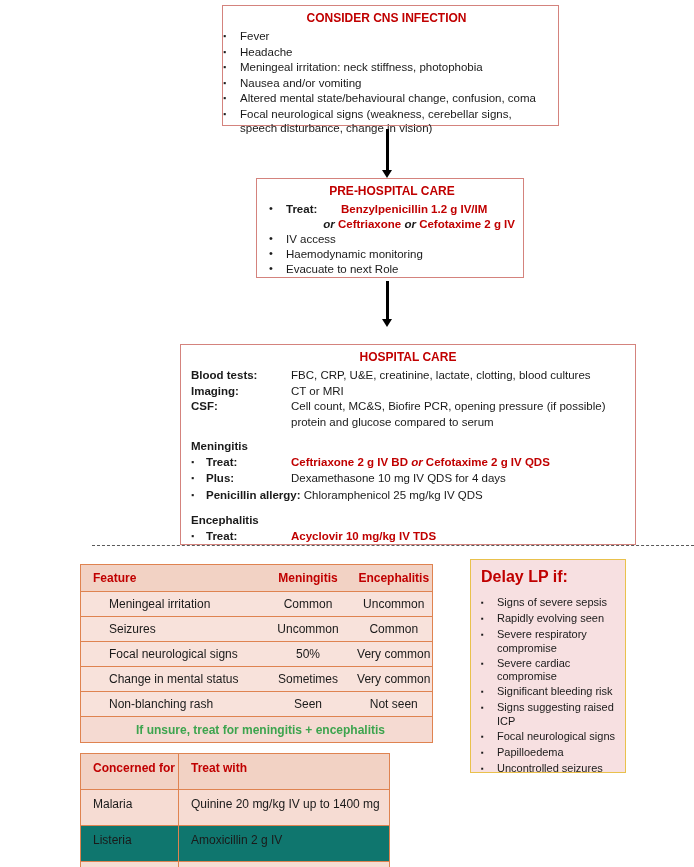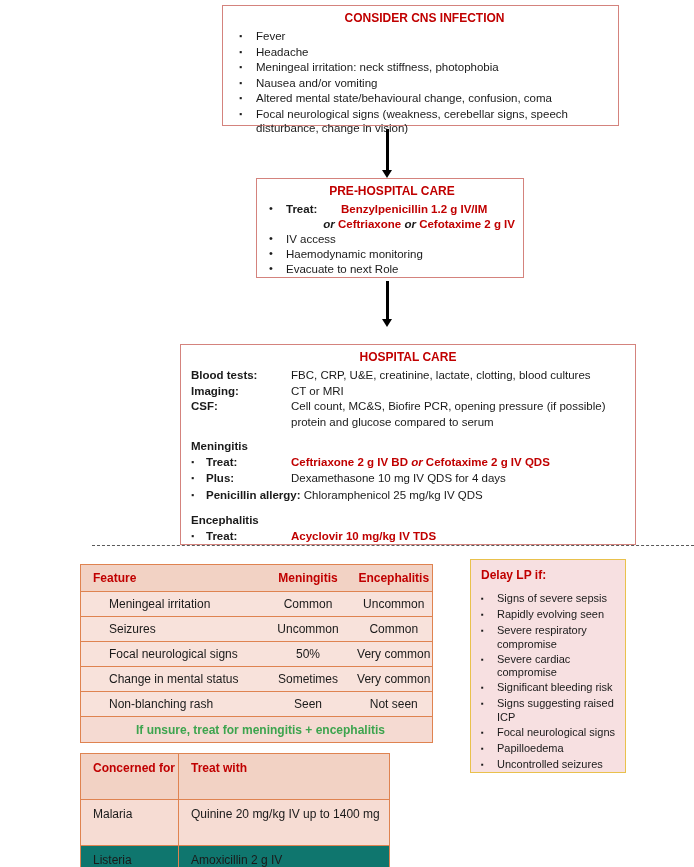--- a/index.html
+++ b/index.html
@@ -2,21 +2,21 @@
 <html><head>
 <meta charset="utf-8">
 <style>
   html,body { margin:0; padding:0; background:#ffffff; }
   .canvas {
     position:relative; width:694px; height:867px; background:#ffffff;
     font-family:"Liberation Sans", sans-serif; color:#1a1a1a; overflow:hidden;
   }
   
   .flow-box { position:absolute; border:1.6px solid #d4837d; background:#fff; box-sizing:border-box; font-size:11.5px; }
-  .box-consider   { left:222px; top:5px;   width:397px; height:121px; padding:4px 8px 2px 16px; }
+  .box-consider   { left:222px; top:5px;   width:337px; height:121px; padding:4px 8px 2px 0; }
   .box-prehosp    { left:256px; top:178px; width:268px; height:100px; padding:4px 8px 2px 12px; }
   .box-hospital   { left:180px; top:344px; width:456px; height:201px; padding:4px 10px 2px 10px; }
   .flow-title { text-align:center; color:#c00000; font-weight:bold; font-size:12px; line-height:16px; margin-bottom:3px; }
   .bi { display:flex; line-height:14.5px; }
   .bi .mk  { flex:0 0 17px; }
   .mk::before  { content:"▪"; font-size:8.5px; position:relative; top:-1px; }
   .mkd::before { content:"•"; font-size:11px; }
   .bi .bt { flex:1; }
   .bold { font-weight:bold; }
   .red  { color:#c00000; font-weight:bold; }
@@ -49,27 +49,27 @@
   .cmp td, .cmp th { border-top:1.5px solid #df8350; padding:0; }
   .cmp th { color:#c00000; background:#f2d2c4; height:26px;margin-top:48px; }
   .cmp th.c0 { text-align:left; padding-left:12px; }
   .cmp td { background:#f8e2db; height:24px; }
   .cmp td.c0 { text-align:left; padding-left:28px; }
   .cmp .ctr { text-align:center; }
   .cmp td.footer { background:#f5dad2; color:#3da44e; font-weight:bold; text-align:center; height:25px; padding-left:8px; }
   
   .delay { position:absolute; left:470px; top:559px; width:156px; height:214px; background:#f7e0e1;
     border:1.6px solid #e9c14c; box-sizing:border-box; padding:8px 5px 4px 10px; }
-  .delay-title { color:#c00000; font-weight:bold; font-size:12px; margin-bottom:10px; }
+  .delay-title { color:#c00000; font-weight:bold; font-size:16px; margin-bottom:10px; }
   .delay .bi { font-size:11px; line-height:13.5px; margin-bottom:1.5px; }
   .delay .mk { flex:0 0 16px; }
   .delay .mk::before { font-size:8px; }
   
   .trt { position:absolute; left:80px; top:753px; width:309px; border:1.9px solid #df8350; font-size:12px; table-layout:fixed; }
-  .trt td, .trt th { border-top:1.5px solid #df8350; text-align:left; padding:0 0 18px 12px; }
+  .trt td, .trt th { border-top:1.5px solid #df8350; text-align:left; padding:0 0 8px 12px; }
   .trt th { color:#c00000; background:#f2d2c4; height:27px; }
   .trt td { height:27px; }
   .trt .c0 { width:98px; border-right:1.5px solid #df8350; }
   .trt tr.alt-a td { background:#f6dcd3; }
   .trt tr.alt-b td { background:#0f766e;margin-left:40px; }
 </style>
 </head>
 <body>
 
 <div class="canvas">

